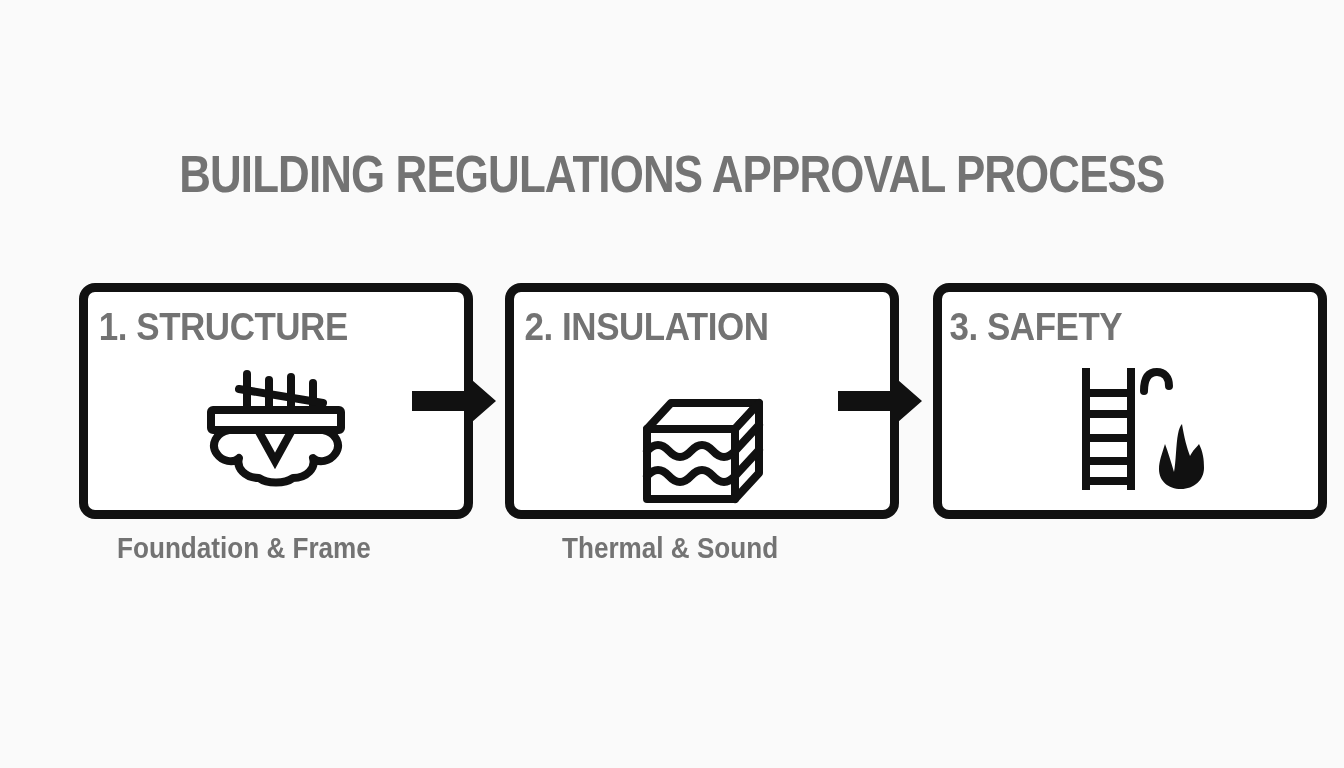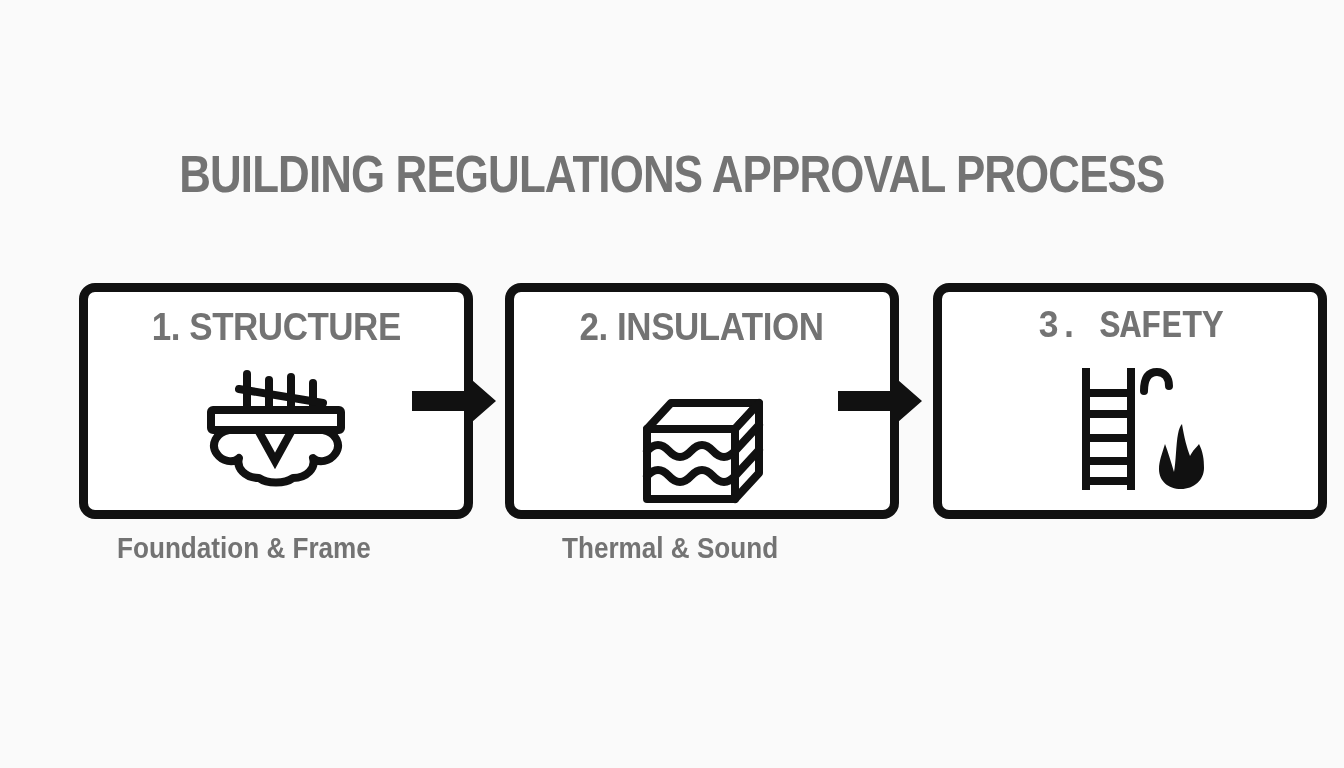--- a/index.html
+++ b/index.html
@@ -33,25 +33,25 @@
     position: absolute;
     top: 283px;
     width: 394px;
     height: 236px;
     box-sizing: border-box;
     background: #ffffff;
     border: 9px solid #111;
     border-radius: 16px;
     display: flex;
     flex-direction: column;
-    align-items: center;
+    align-items: flex-start;
   }
   #box-1 { left: 79px; }
   #box-2 { left: 505px; gap: 44px; }
-  #box-3 { left: 933px; font-family: Liberation Mono, monospace; }
+  #box-3 { left: 933px; }
   .step-heading {
     margin-top: 14px;
     font-size: 38px;
     font-weight: bold;
     line-height: 42px;
     letter-spacing: -0.5px;
     white-space: nowrap;
     transform: scaleX(0.92);
     transform-origin: center;
   }

